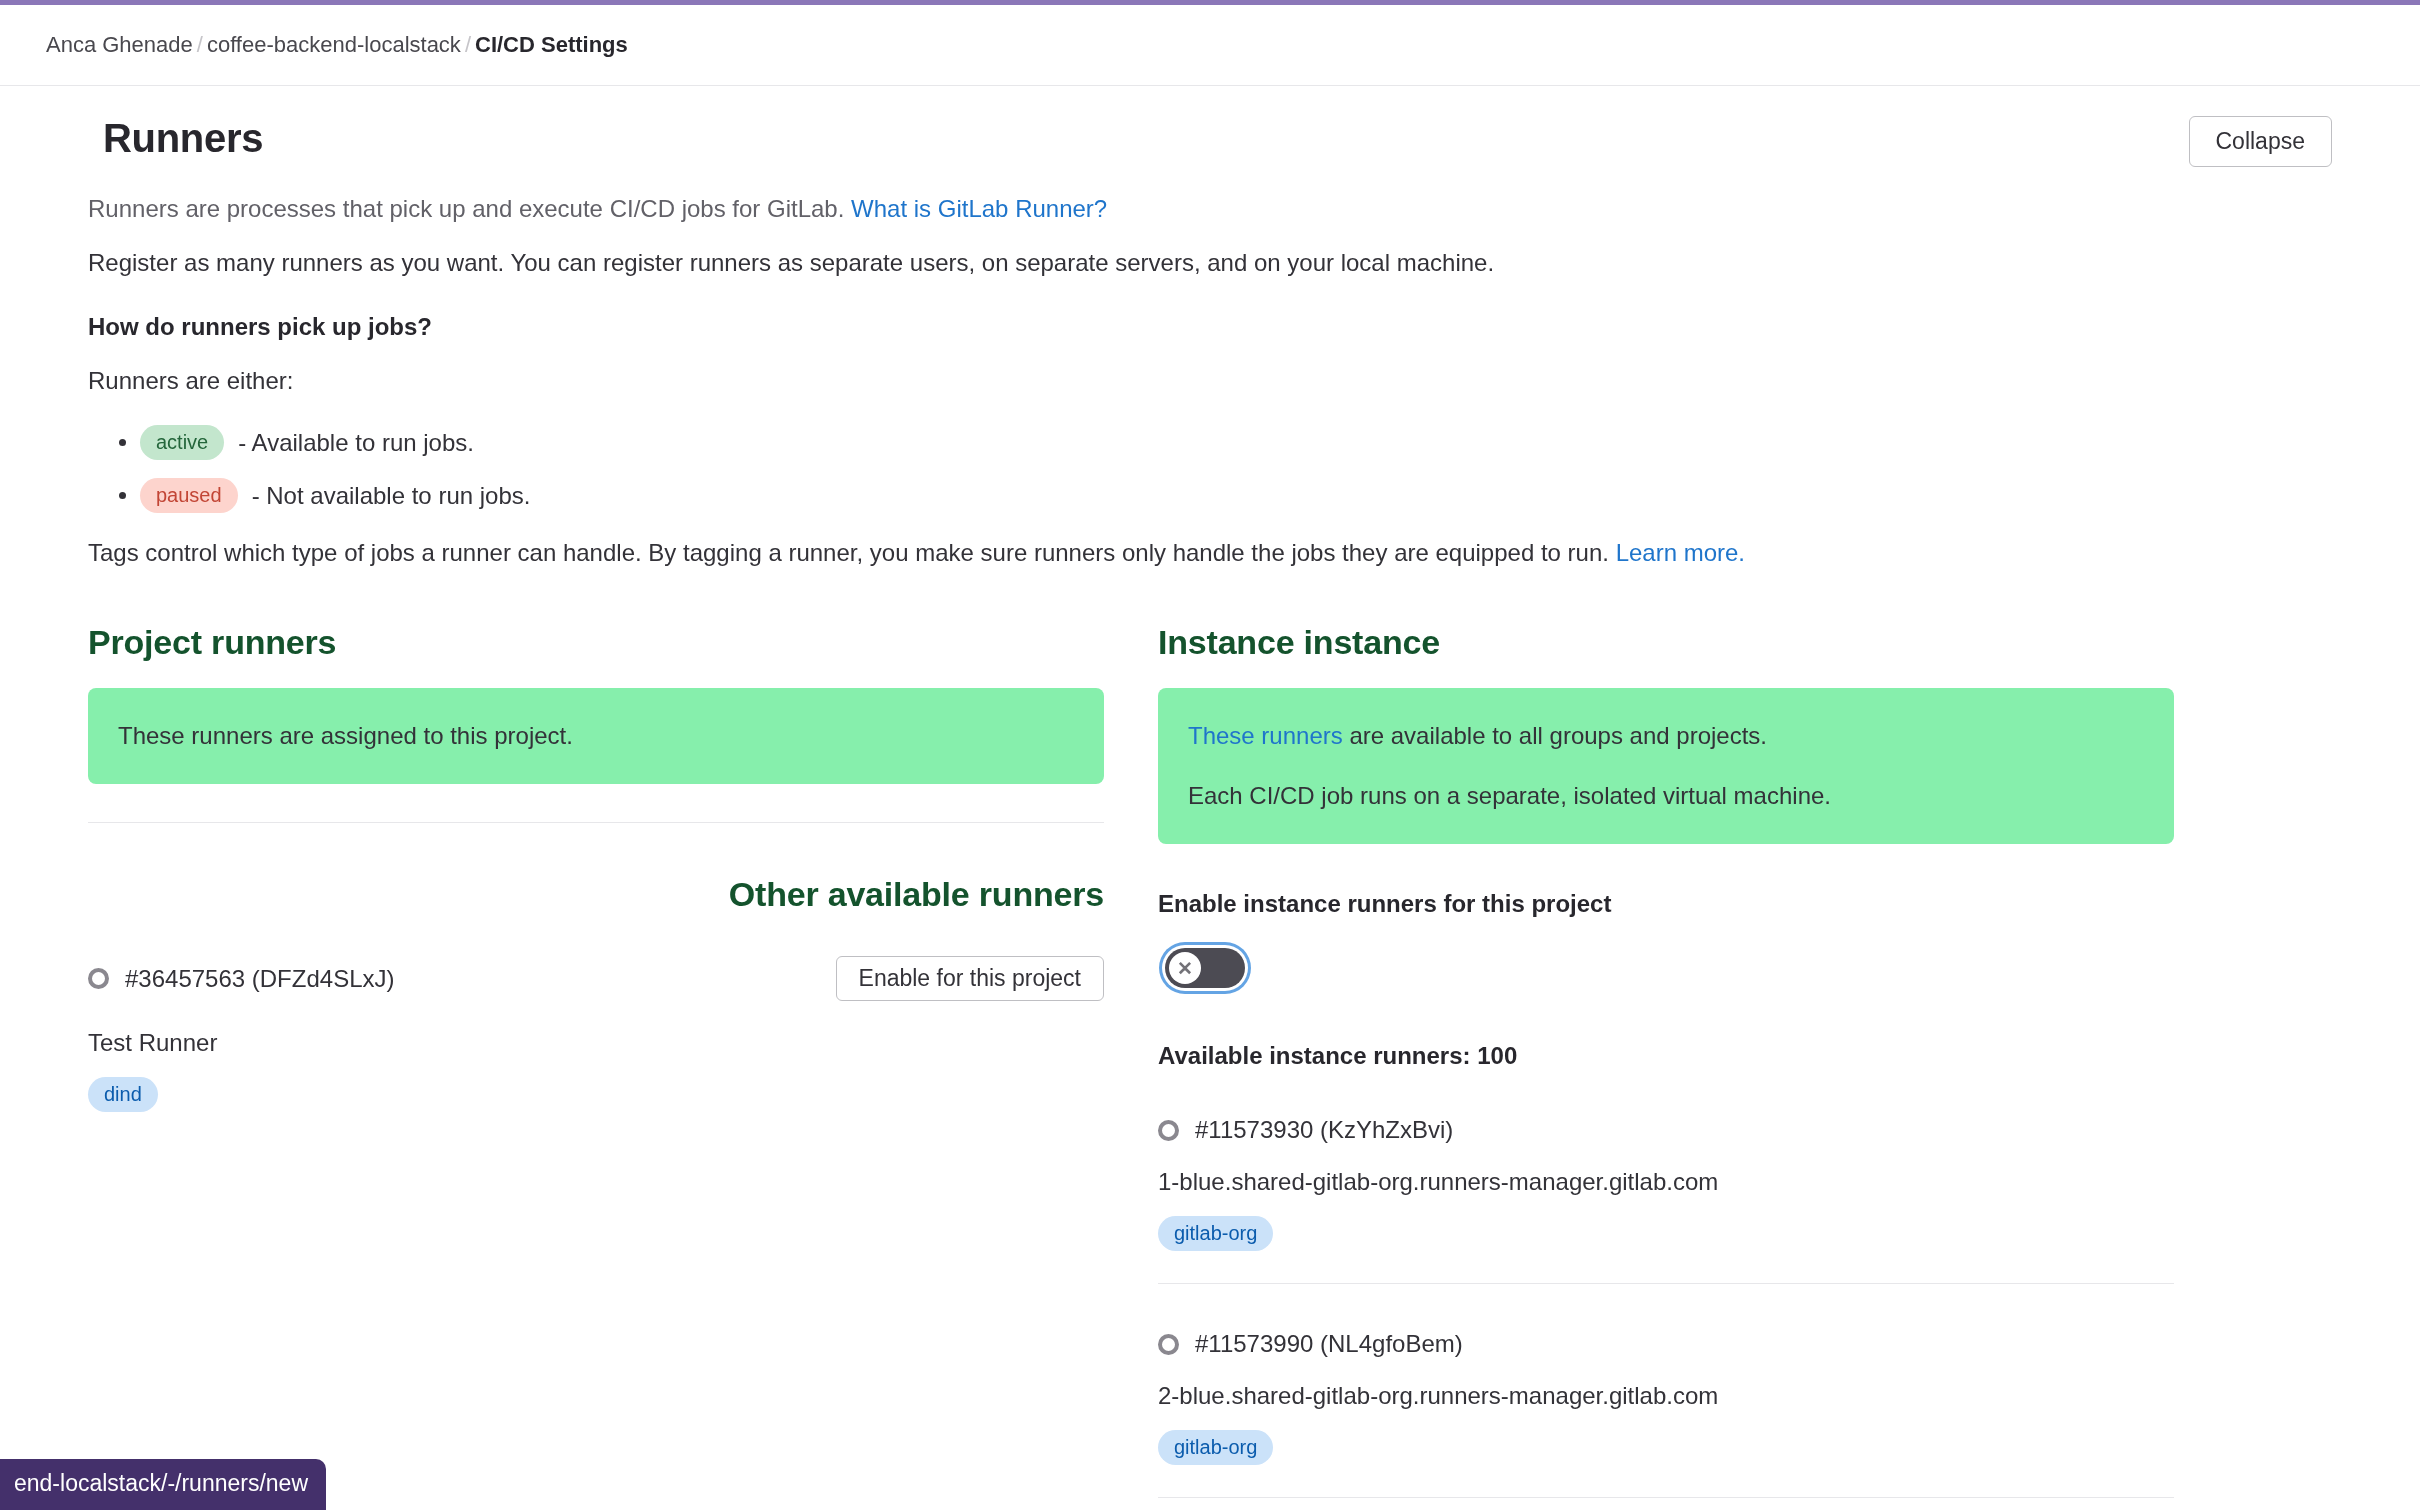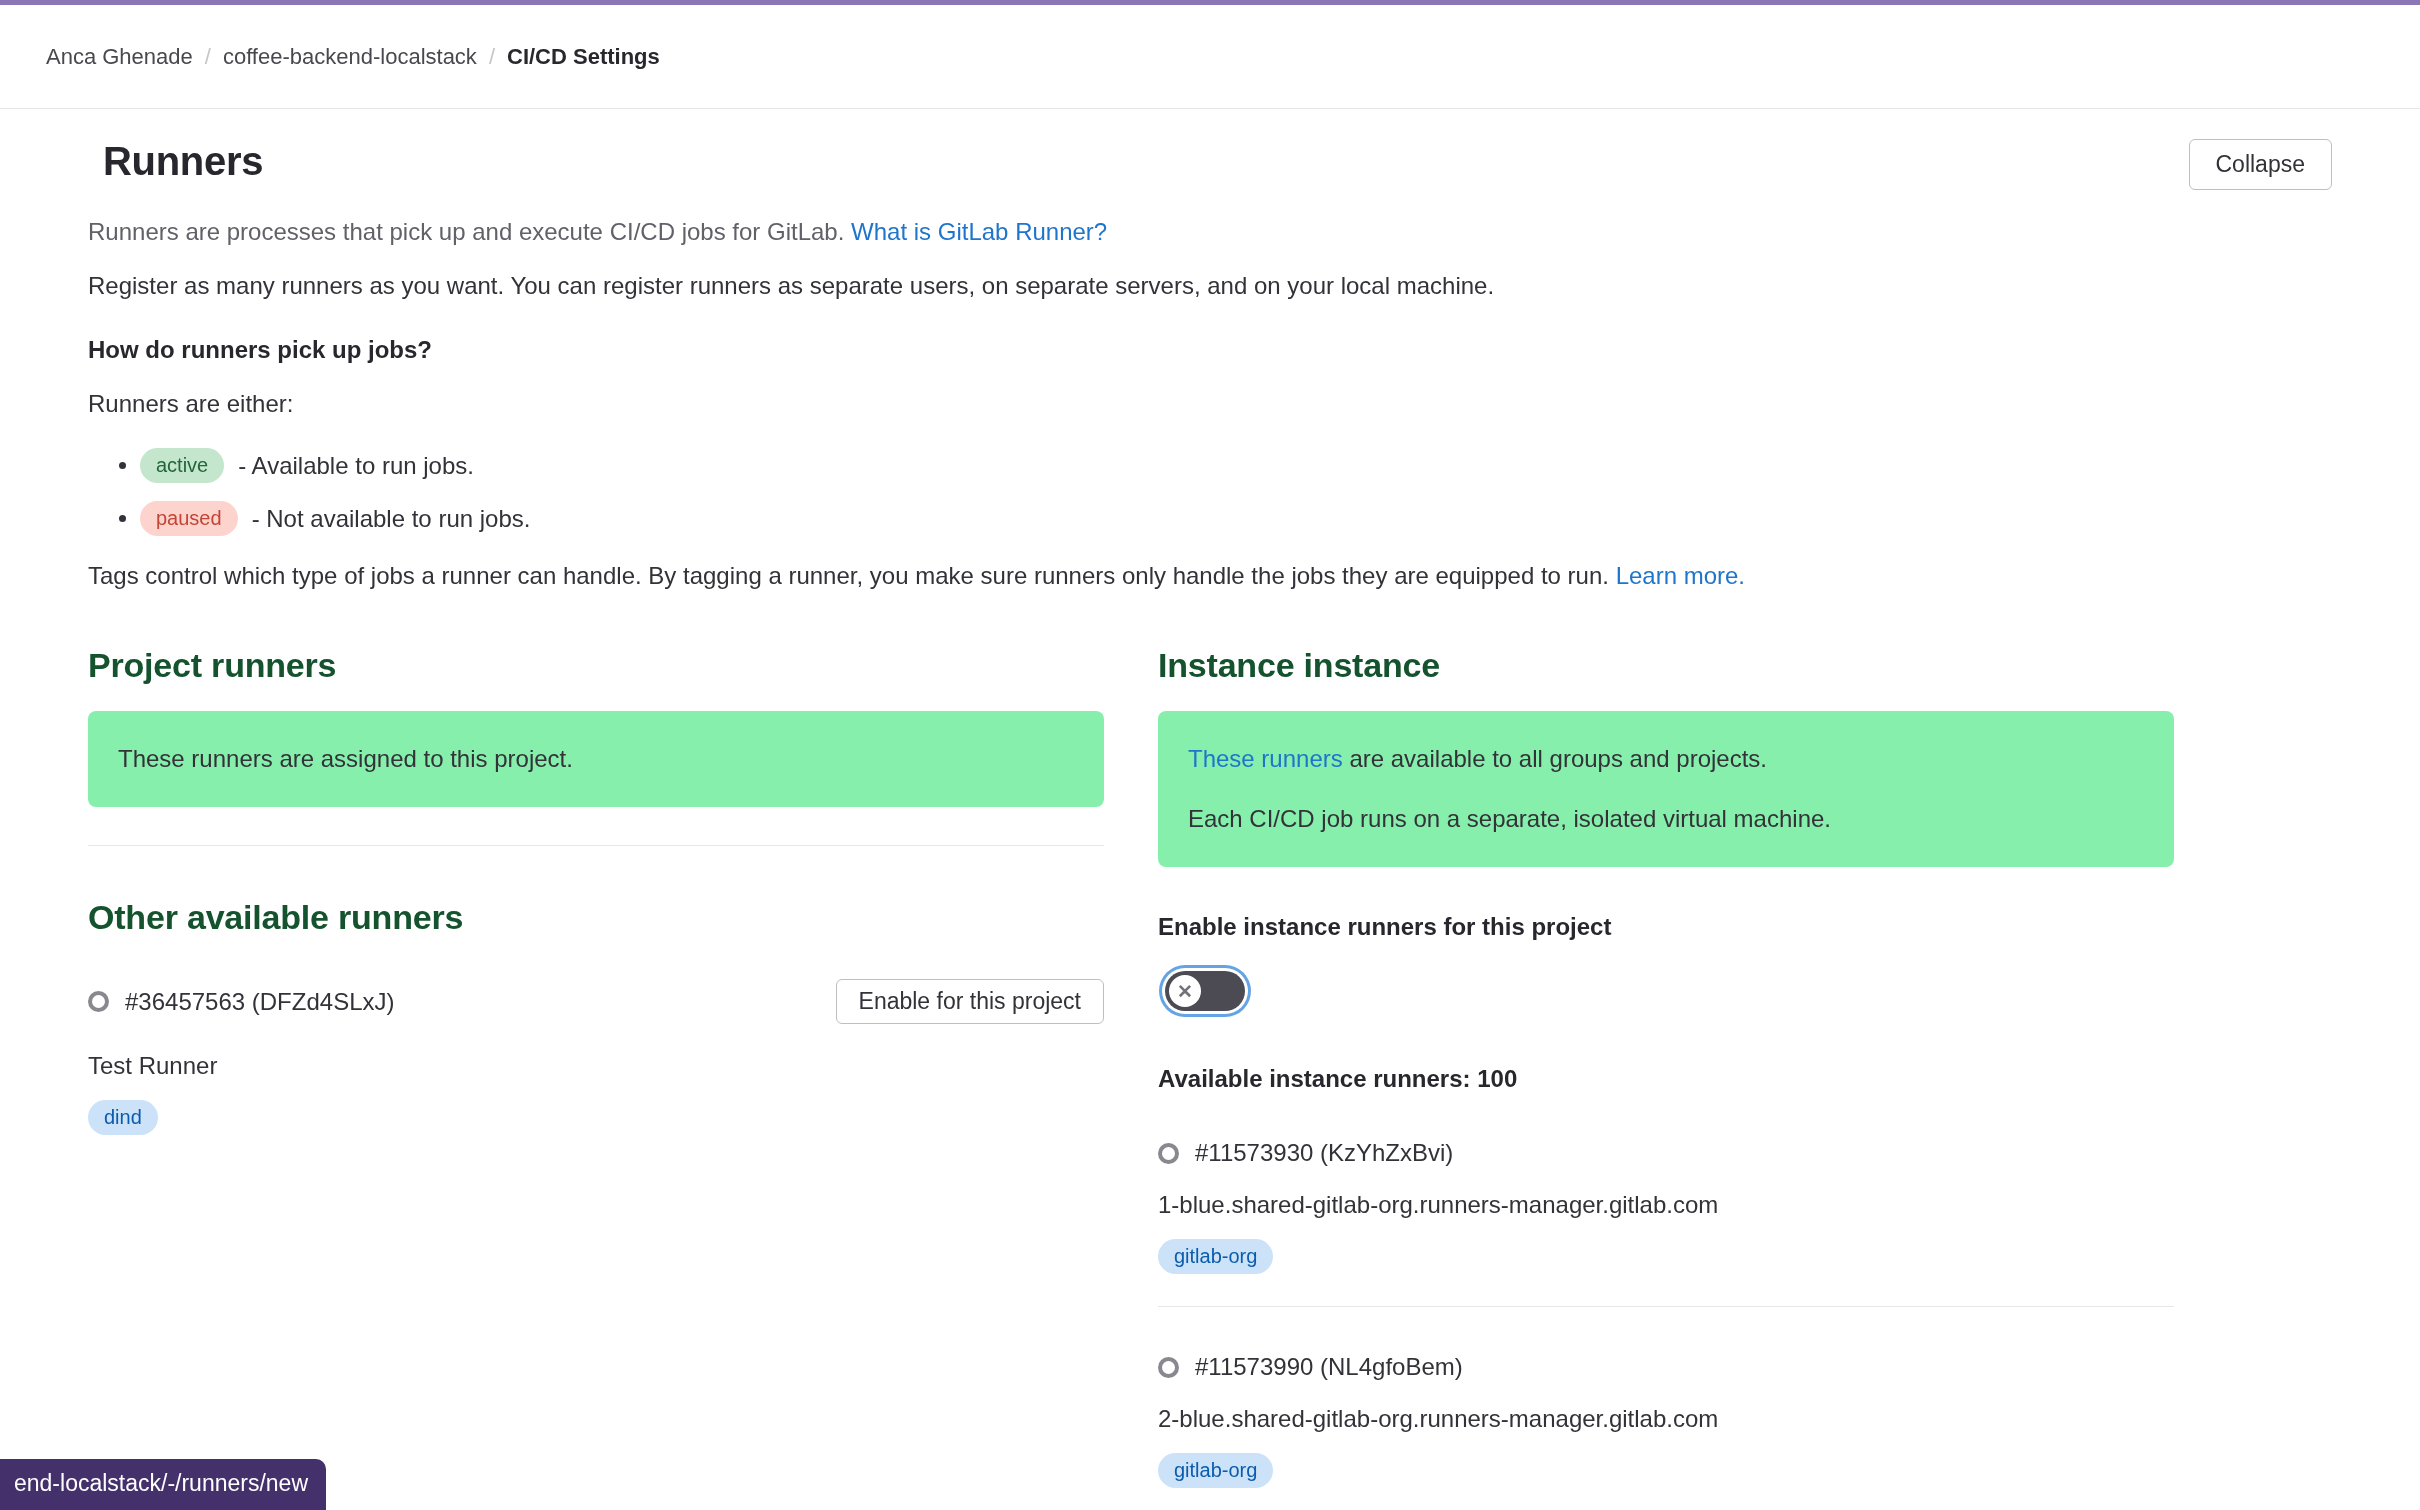--- a/index.html
+++ b/index.html
@@ -9,27 +9,27 @@
     background: #ffffff;
     color: #333238;
     position: relative;
     overflow: hidden;
   }
   a { text-decoration: none; cursor: pointer; }
 
   .topbar { height: 5px; background: #8b77b8; }
 
   .breadcrumb-bar {
-    height: 104px;
+    height: 81px;
     border-bottom: 1px solid #e7e7ea;
     display: flex;
     align-items: center;
     padding: 0 46px;
     font-size: 22px;
-    gap: 12px;
+    gap: 4px;
   }
   .crumb-link { color: #49484e; }
   .crumb-sep { color: #c6c5c9; }
   .crumb-current { font-weight: 700; color: #28272d; }
 
   .content { padding: 30px 88px 0; }
 
   .header-row { display: flex; justify-content: space-between; align-items: flex-start; margin-left: 15px; }
   h1.page-title { font-size: 40px; font-weight: 700; color: #28272d; letter-spacing: -0.3px; }
 
@@ -102,21 +102,21 @@
     margin-left: 40px;
     color: #535158;
     font-size: 34px;
     line-height: 1;
     cursor: pointer;
     user-select: none;
   }
 
   .divider { border: none; border-top: 1px solid #e7e7ea; margin-top: 38px; }
 
-  .subsection-title { margin-top: 52px; }
+  .subsection-title { margin-top: 52px; text-align: right; }
 
   .runner-row { display: flex; justify-content: space-between; align-items: center; margin-top: 42px; }
   .runner-id { display: flex; align-items: center; gap: 16px; font-size: 24px; color: #333238; }
   .status-circle {
     width: 21px; height: 21px;
     border: 4px solid #8a888f;
     border-radius: 50%;
     flex: 0 0 auto;
   }
   .runner-name { margin-top: 28px; font-size: 24px; }

